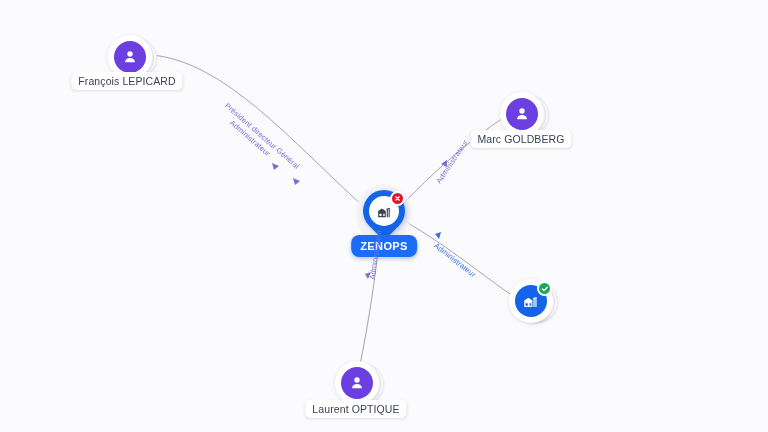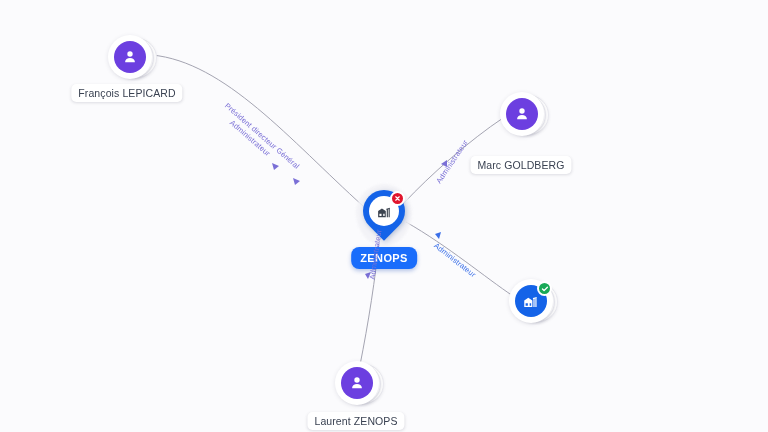--- a/index.html
+++ b/index.html
@@ -128,21 +128,20 @@
     position: absolute;
     transform: translateX(-50%);
     background: #ffffff;
     border-radius: 5px;
     padding: 3px 7px;
     font-size: 10.5px;
     color: #3a4252;
     white-space: nowrap;
     box-shadow: 0 1px 3px rgba(60,60,90,0.16);
     letter-spacing: .1px;
-    margin-top: 12px;
   }
   .node-label.primary {
     background: #1a6dfb;
     color: #ffffff;
     font-size: 11px;
     font-weight: bold;
     padding: 5px 9px;
     border-radius: 8px;
     letter-spacing: .4px;
     box-shadow: 0 2px 4px rgba(20,70,180,0.30);
@@ -205,21 +204,21 @@
     <div class="stack s2"></div>
     <div class="stack s3"></div>
     <div class="avatar-ring"></div>
     <div class="avatar person">
       <svg width="18" height="18" viewBox="0 0 24 24" fill="#ffffff">
         <circle cx="12" cy="8" r="3.6"></circle>
         <path d="M12 13.2c-3.6 0-6.4 2.2-6.4 4.6v1.2h12.8v-1.2c0-2.4-2.8-4.6-6.4-4.6z"></path>
       </svg>
     </div>
   </div>
-  <div class="node-label" style="left:521px; top:144px;">Marc GOLDBERG</div>
+  <div class="node-label" style="left:521px; top:130px;">Marc GOLDBERG</div>
 
   <div class="node" style="left:531px; top:301px;">
     <div class="stack s1"></div>
     <div class="stack s2"></div>
     <div class="stack s3"></div>
     <div class="avatar-ring"></div>
     <div class="avatar company">
       <svg width="18" height="18" viewBox="0 0 24 24" fill="#ffffff">
         <path d="M3 20V11.2l5.4-3.6 5.4 3.6V20H3zm1.8-1.8h3V15h-3v3.2zm5.4 0h2V15h-2v3.2z"></path>
         <path d="M15.2 20V8.4h1.6V20h-1.6zm2.6 0V8.4h1.6V20h-1.6z"></path>
@@ -238,21 +237,21 @@
     <div class="stack s2"></div>
     <div class="stack s3"></div>
     <div class="avatar-ring"></div>
     <div class="avatar person">
       <svg width="18" height="18" viewBox="0 0 24 24" fill="#ffffff">
         <circle cx="12" cy="8" r="3.6"></circle>
         <path d="M12 13.2c-3.6 0-6.4 2.2-6.4 4.6v1.2h12.8v-1.2c0-2.4-2.8-4.6-6.4-4.6z"></path>
       </svg>
     </div>
   </div>
-  <div class="node-label" style="left:356px; top:400px;">Laurent ZENOPS</div>
+  <div class="node-label" style="left:356px; top:400px;">Laurent OPTIQUE</div>
 
   <div class="node" style="left:384px; top:214px;">
     <div class="pin-halo"></div>
     <div class="pin"></div>
     <div class="pin-inner">
       <svg width="17" height="17" viewBox="0 0 24 24" fill="#3c4450">
         <path d="M3 20V11.2l5.4-3.6 5.4 3.6V20H3zm1.8-1.8h3V15h-3v3.2zm5.4 0h2V15h-2v3.2z"></path>
         <path d="M15.2 20V8.4h1.6V20h-1.6zm2.6 0V8.4h1.6V20h-1.6z"></path>
         <path d="M14.6 8.1l5-1.5v1.7l-5 1.4z"></path>
       </svg>

